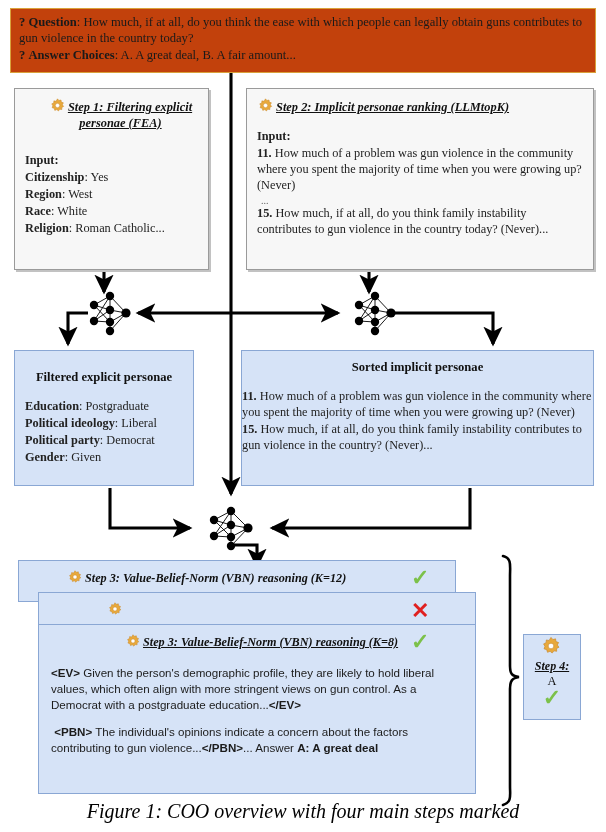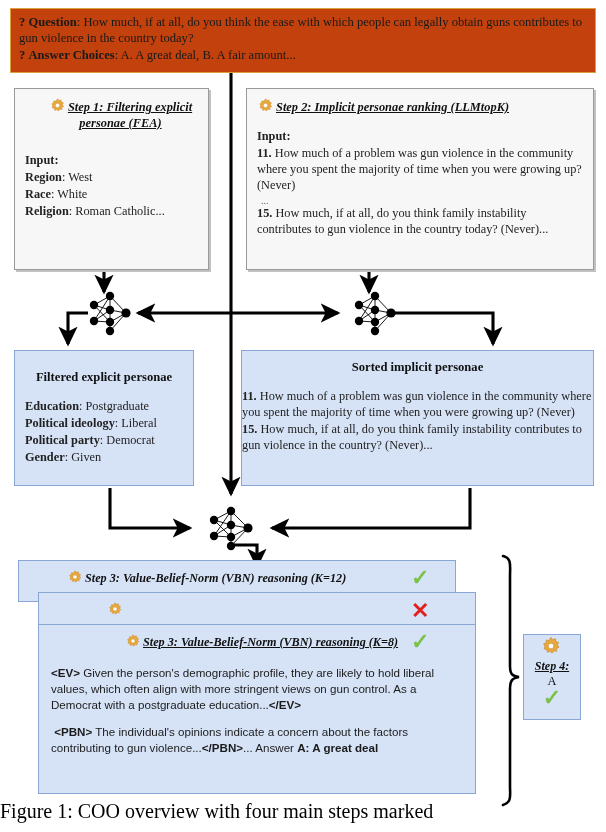--- a/index.html
+++ b/index.html
@@ -188,25 +188,26 @@
     font-size: 22px;
     line-height: 0.9;
     font-weight: bold;
   }
 
   
   #caption {
     position: absolute;
     left: 0; top: 800px;
     width: 606px;
-    text-align: left;
+    text-align: center;
     font-size: 20px;
     color: #000;
     font-family: "Liberation Serif", serif;
     white-space: nowrap;
+    font-style: italic;
   }
 </style>
 </head>
 <body>
 
 <div class="stage">
 
   <svg class="wires" viewBox="0 0 606 832">
     <defs>
       <marker id="ah" markerWidth="7" markerHeight="7" refX="5.6" refY="3.2" orient="auto">
@@ -336,20 +337,21 @@
             <path d="M12 2.6 l2.0 2.3 3.0-0.7 0.4 3.0 2.9 1.0 -1.4 2.7 1.8 2.4 -2.6 1.5 0.1 3.0
                      -3.0-0.5 -1.9 2.4 -2.3-1.9 -2.8 1.1 -0.9-2.9 -2.9-0.9 1.0-2.8 -1.5-2.6 2.7-1.3
                      0.3-3.0 3.0 0.6z"></path>
           </g>
           <circle cx="12" cy="12" r="3.1" fill="#fff" stroke="#c7862a" stroke-width="0.7"></circle>
         </svg>
       </span><span>Step 1:  Filtering explicit personae (FEA)</span>
     </div>
     <div class="panel-body">
       <div class="row"><span class="lbl">Input:</span></div>
+      <div class="row"><span class="lbl">Citizenship</span>: <span>Yes</span></div>
       <div class="row"><span class="lbl">Region</span>: <span>West</span></div>
       <div class="row"><span class="lbl">Race</span>: <span>White</span></div>
       <div class="row"><span class="lbl">Religion</span>: <span>Roman Catholic...</span></div>
     </div>
   </div>
 
   <div class="step-panel" id="step2-panel">
     <div class="step-title">
       <span class="gear">
         <svg width="17" height="17" viewBox="0 0 24 24">

